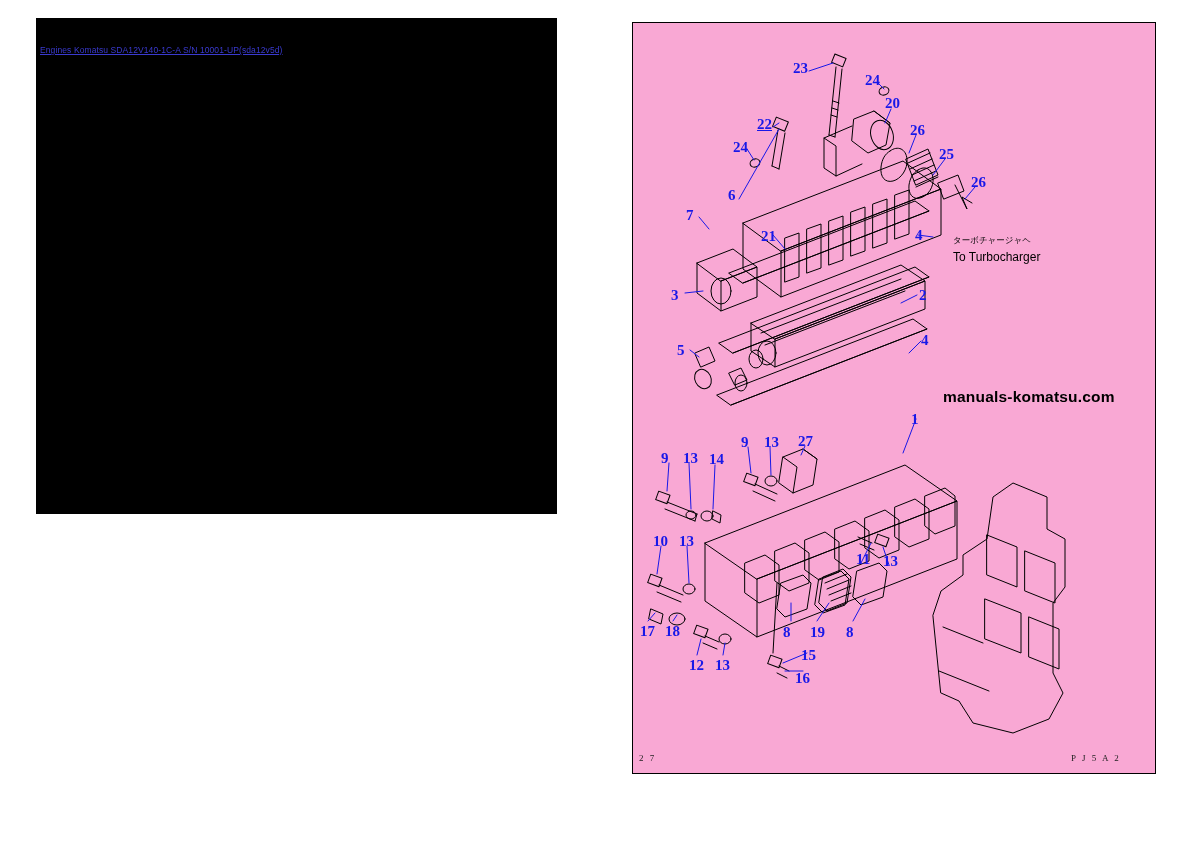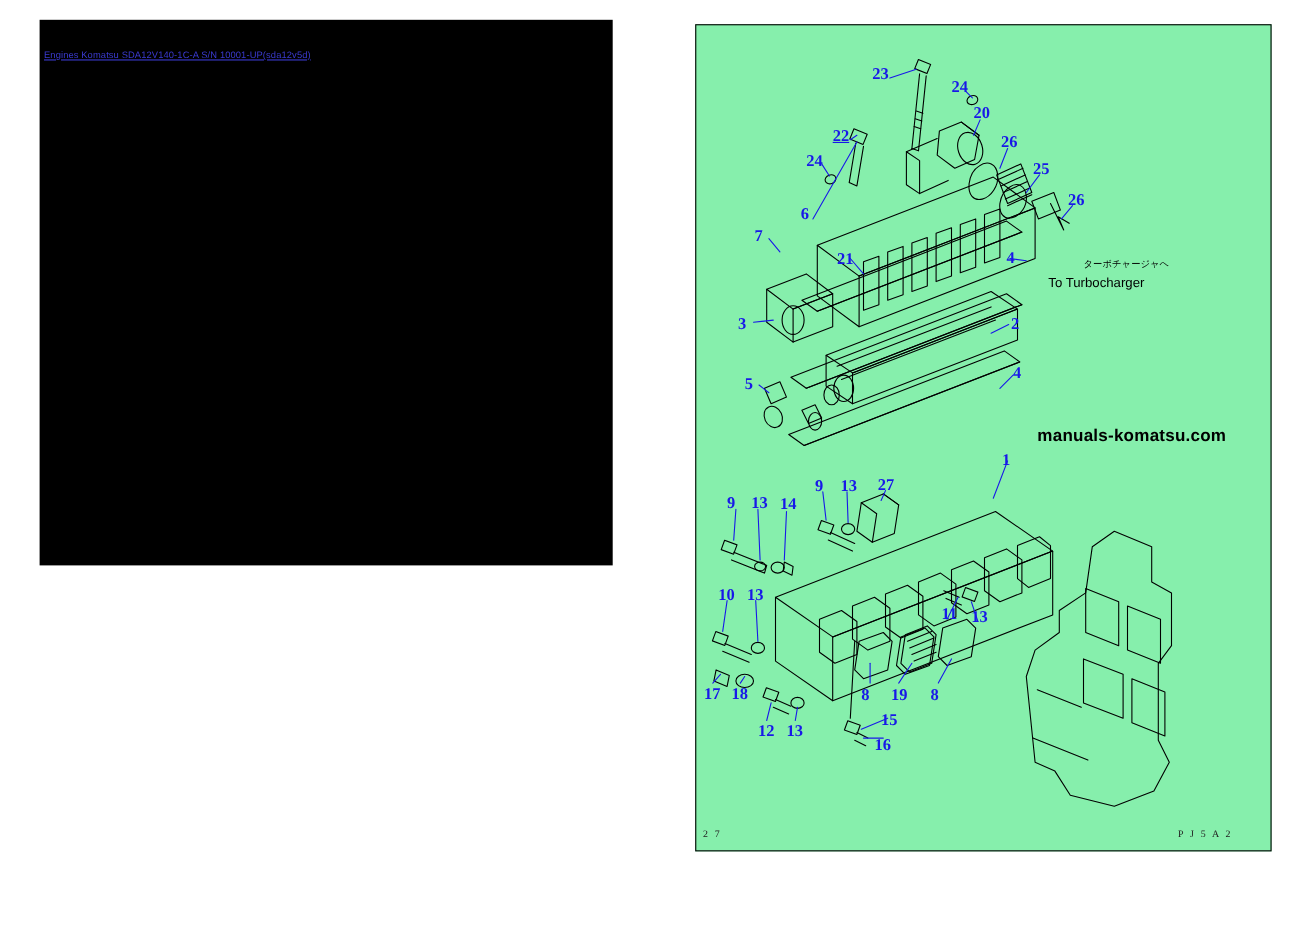--- a/index.html
+++ b/index.html
@@ -3,21 +3,21 @@
 <meta charset="utf-8">
 <style>
   html,body{margin:0;padding:0;}
   body{width:1190px;height:842px;background:#ffffff;font-family:"Liberation Sans",sans-serif;position:relative;overflow:hidden;}
 
   
   #left-panel{position:absolute;left:36px;top:18px;width:521px;height:496px;background:#000000;}
   #left-link{position:absolute;left:4px;top:27px;font-size:8.5px;color:#3a3ad0;text-decoration:underline;white-space:nowrap;letter-spacing:.1px;}
 
   
-  #diagram-panel{position:absolute;left:632px;top:22px;width:522px;height:750px;background:#86efac;border:1.5px solid #000;}
+  #diagram-panel{position:absolute;left:632px;top:22px;width:522px;height:750px;background:#f9a8d4;border:1.5px solid #000;}
   #diagram-inner{position:absolute;inset:0;}
   svg.art{position:absolute;left:0;top:0;width:522px;height:750px;}
 
   .callout{position:absolute;color:#1818e8;font-family:"Liberation Serif",serif;font-weight:bold;font-size:15px;line-height:1;}
   .wmark{position:absolute;color:#000;font-family:"Liberation Sans",sans-serif;font-size:15.5px;font-weight:bold;letter-spacing:.2px;margin-left:48px;}
   .jp{position:absolute;color:#000;font-family:"DejaVu Sans",sans-serif;font-size:8.5px;}
   .en{position:absolute;color:#000;font-family:"Liberation Sans",sans-serif;font-size:12px;}
   .corner{position:absolute;color:#222;font-family:"Liberation Serif",serif;font-size:9px;letter-spacing:2px;}
 </style>
 </head>
@@ -258,19 +258,19 @@
     <div class="callout" style="left:7px;top:601px;">17</div>
     <div class="callout" style="left:32px;top:601px;">18</div>
     <div class="callout" style="left:150px;top:602px;">8</div>
     <div class="callout" style="left:177px;top:602px;">19</div>
     <div class="callout" style="left:213px;top:602px;">8</div>
     <div class="callout" style="left:56px;top:635px;">12</div>
     <div class="callout" style="left:82px;top:635px;">13</div>
     <div class="callout" style="left:168px;top:625px;">15</div>
     <div class="callout" style="left:162px;top:648px;">16</div>
 
-    <div class="jp" style="left:320px;top:212px;margin-left:32px;">ターボチャージャヘ</div>
+    <div class="jp" style="left:320px;top:212px;">ターボチャージャヘ</div>
     <div class="en" style="left:320px;top:227px;">To Turbocharger</div>
     <div class="wmark" style="left:262px;top:365px;">manuals-komatsu.com</div>
     <div class="corner" style="left:6px;top:730px;">2 7</div>
     <div class="corner" style="left:438px;top:730px;">P J 5 A 2</div>
   </div>
 </div>
 
 </body></html>

